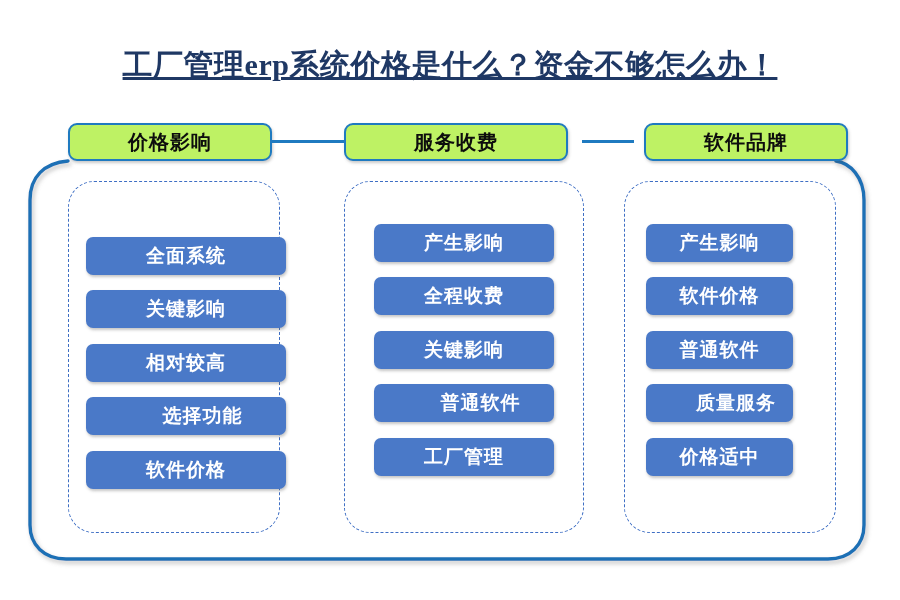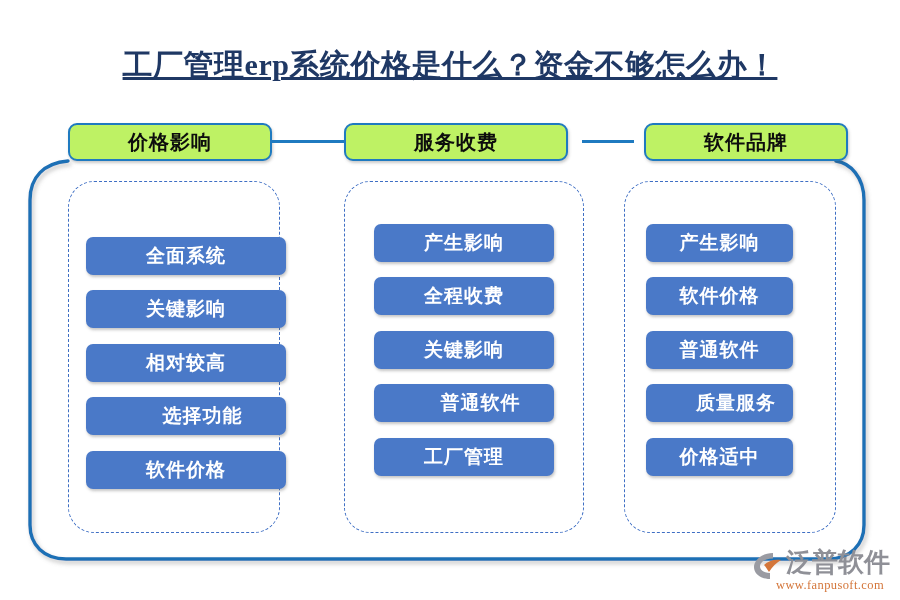--- a/index.html
+++ b/index.html
@@ -253,22 +253,14 @@
       <span class="pill-label">普通软件</span>
     </div>
     <div class="pill row-3">
       <span class="pill-label">质量服务</span>
     </div>
     <div class="pill row-4">
       <span class="pill-label">价格适中</span>
     </div>
   </div>
 
-  <div id="logo">
-    <svg id="logo-mark" viewBox="0 0 34 30" xmlns="http://www.w3.org/2000/svg">
-      <path d="M21,2 C10,2 2,9 2,16 C2,23 9,28 18,28 L18,22 C12,22 8,19 8,15.5 C8,11 13,7.5 21,7.5 Z" fill="#9a9ba2"></path>
-      <path d="M12,14 C16,10 22,8 29,9 C24,12 20,16 17,21 C15,18 14,16 12,14 Z" fill="#d4763a"></path>
-    </svg>
-    <div id="logo-wordmark">泛普软件</div>
-    <div id="logo-url">www.fanpusoft.com</div>
-  </div>
 
 </div>
 
 </body></html>

